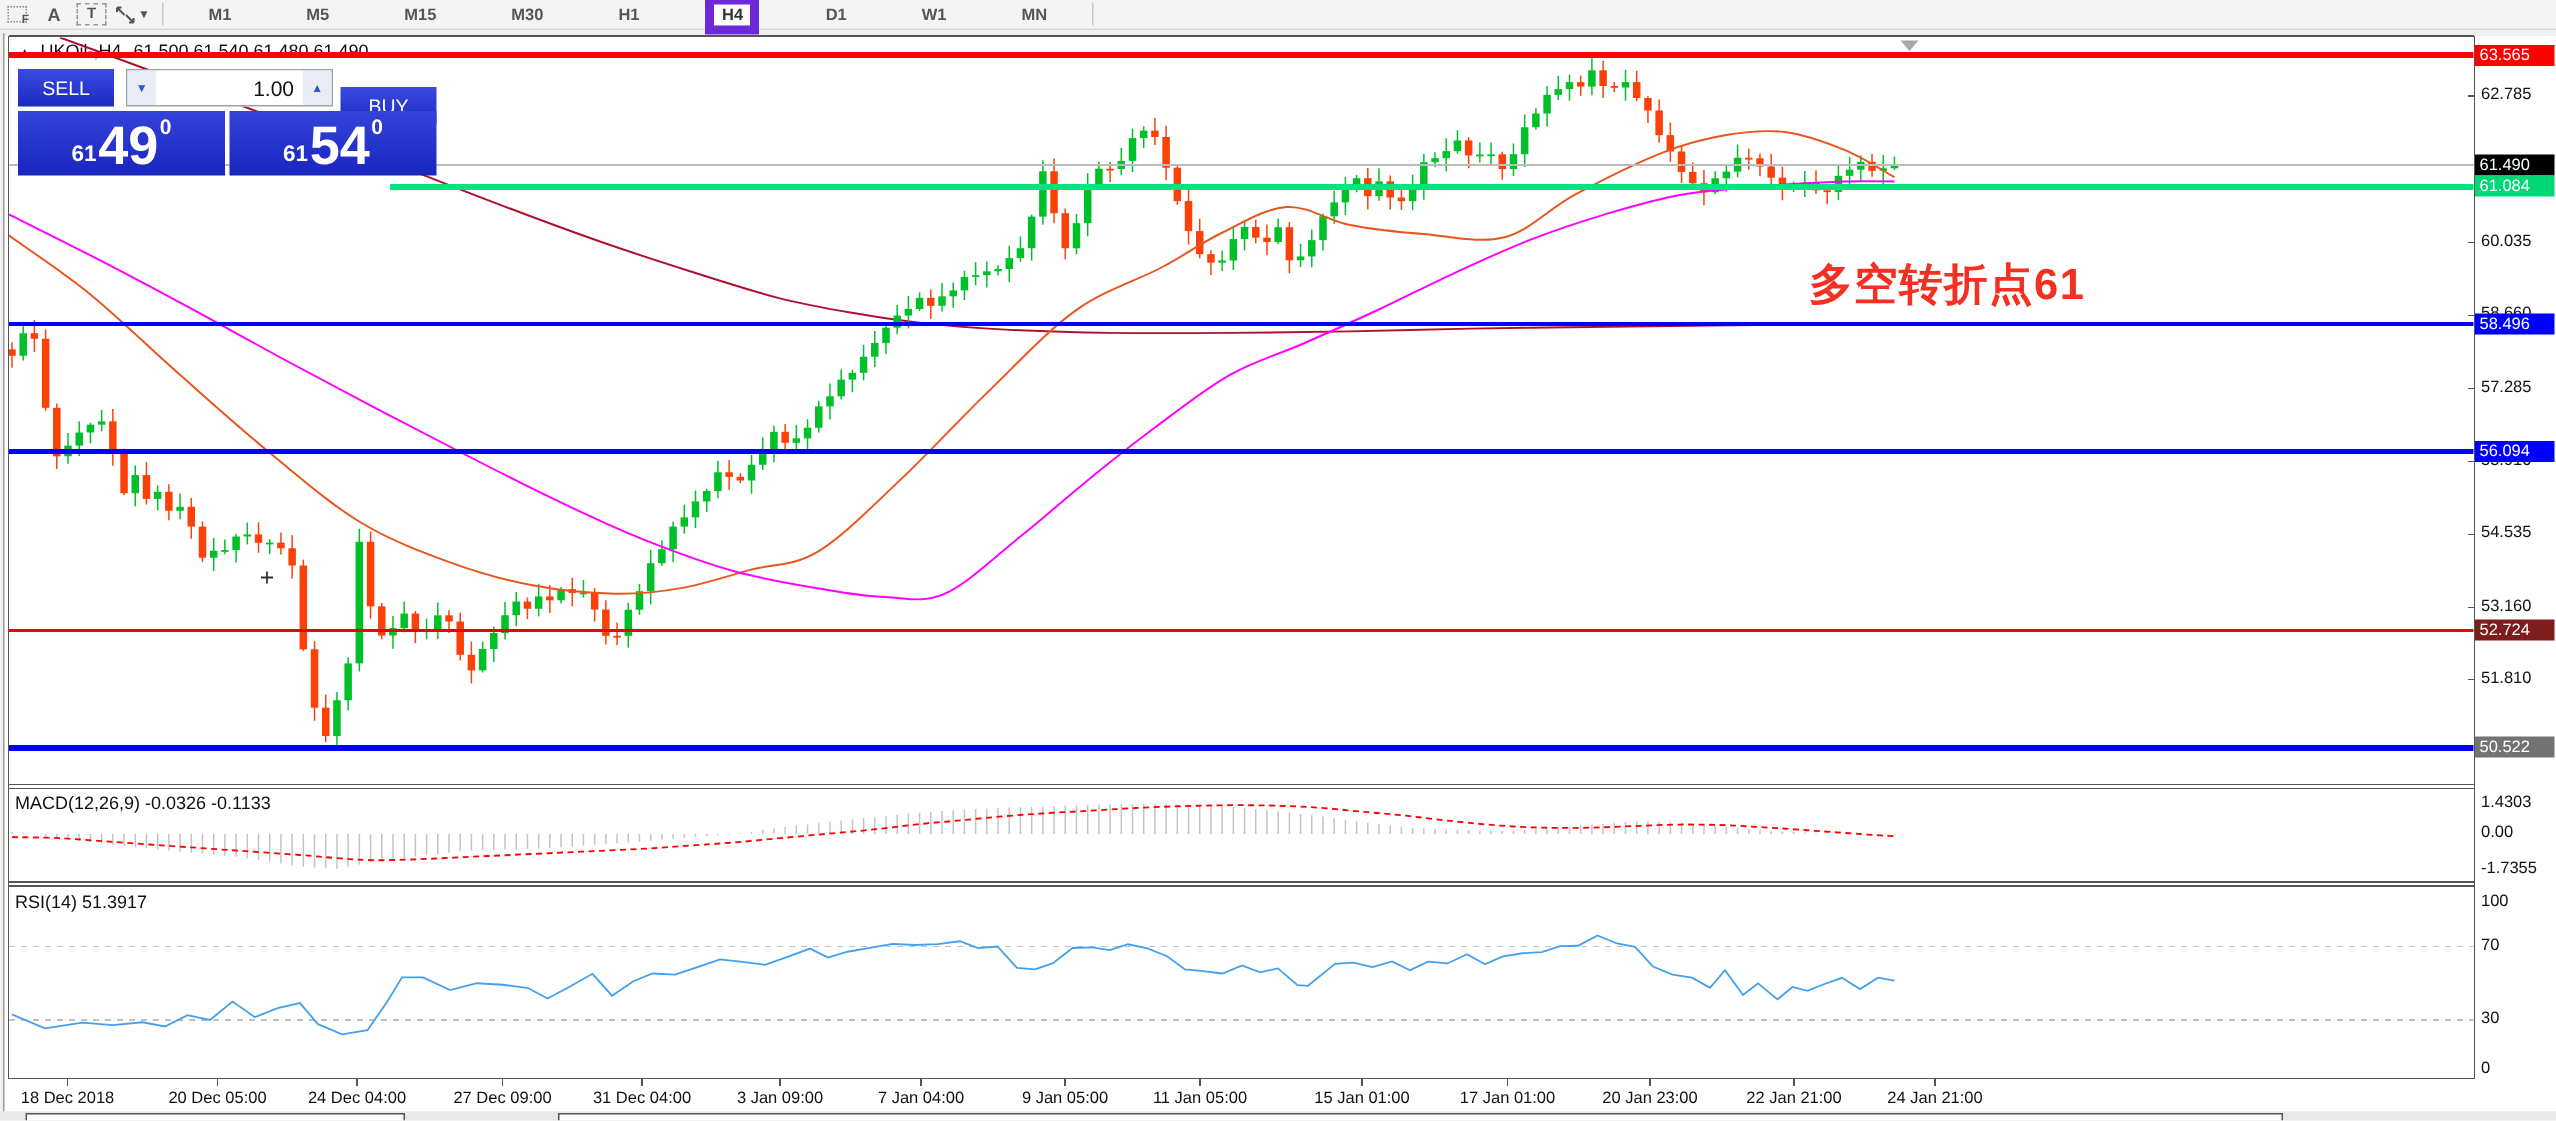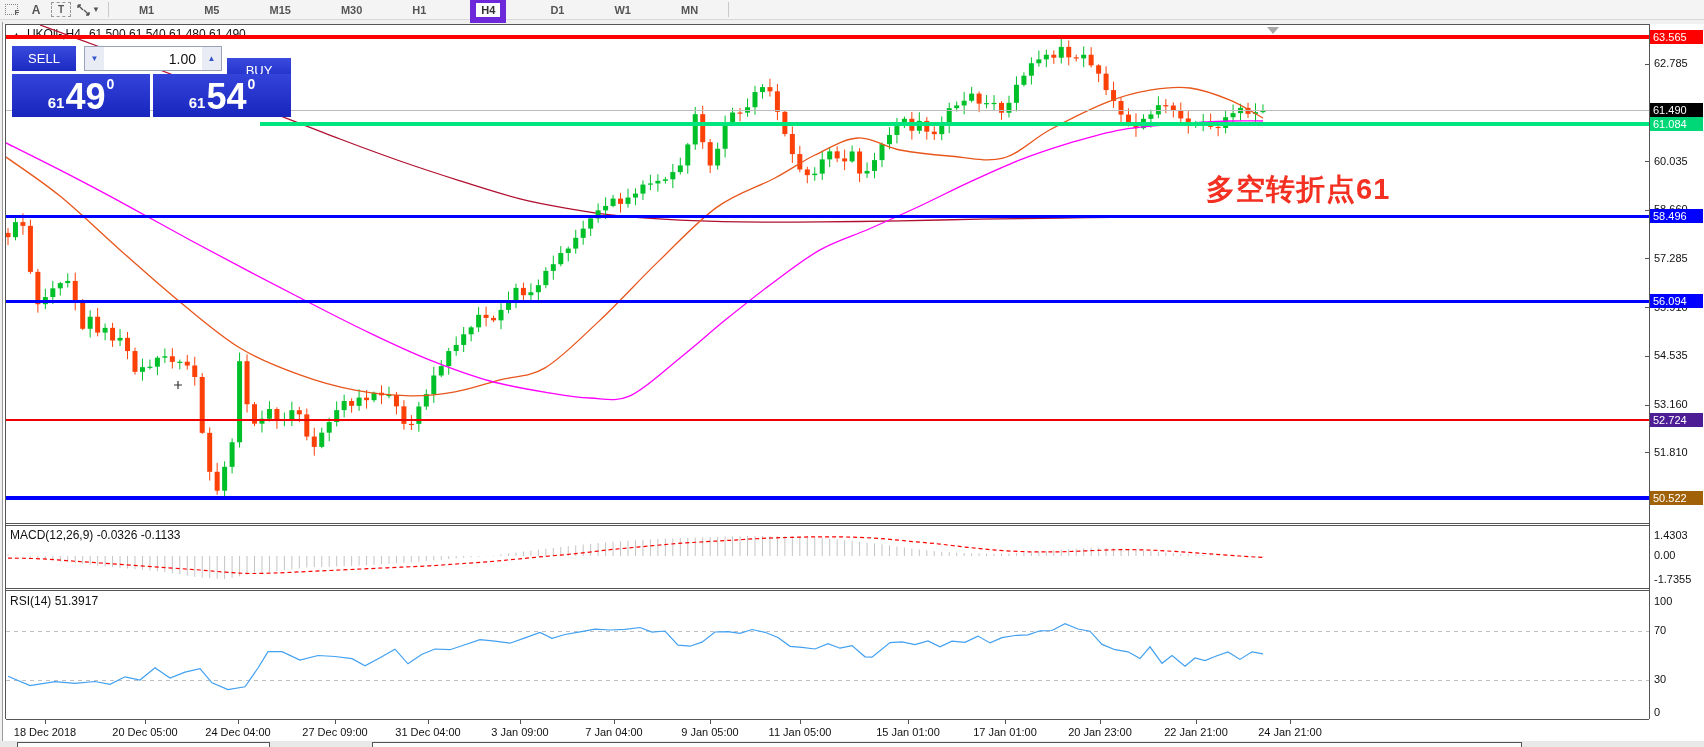--- a/index.html
+++ b/index.html
@@ -695,22 +695,22 @@
       <div class="ylab" style="top: 251.941px;">57.285</div>
       <div class="ylab" style="top: 300.644px;">55.910</div>
       <div class="ylab" style="top: 349.346px;">54.535</div>
       <div class="ylab" style="top: 398.049px;">53.160</div>
       <div class="ylab" style="top: 445.866px;">51.810</div>
       <div class="badge" style="top: 29.5035px; background: rgb(255, 0, 0);">63.565</div>
       <div class="badge" style="top: 103px; background: rgb(0, 0, 0);">61.490</div>
       <div class="badge" style="top: 117.381px; background: rgb(0, 216, 119);">61.084</div>
       <div class="badge" style="top: 209.047px; background: rgb(0, 0, 255);">58.496</div>
       <div class="badge" style="top: 294.126px; background: rgb(0, 0, 255);">56.094</div>
-      <div class="badge" style="top: 413.492px; background: #4c1d95;">52.724</div>
-      <div class="badge" style="top: 491.487px; background: #a16207;">50.522</div>
+      <div class="badge" style="top: 413.492px; background: #7f1d1d;">52.724</div>
+      <div class="badge" style="top: 491.487px; background: #737373;">50.522</div>
     </div>
   <div id="x-axis">
       <div class="xlab" style="left: 45px;">18 Dec 2018</div>
       <div class="xlab" style="left: 145px;">20 Dec 05:00</div>
       <div class="xlab" style="left: 238px;">24 Dec 04:00</div>
       <div class="xlab" style="left: 335px;">27 Dec 09:00</div>
       <div class="xlab" style="left: 428px;">31 Dec 04:00</div>
       <div class="xlab" style="left: 520px;">3 Jan 09:00</div>
       <div class="xlab" style="left: 614px;">7 Jan 04:00</div>
       <div class="xlab" style="left: 710px;">9 Jan 05:00</div>

